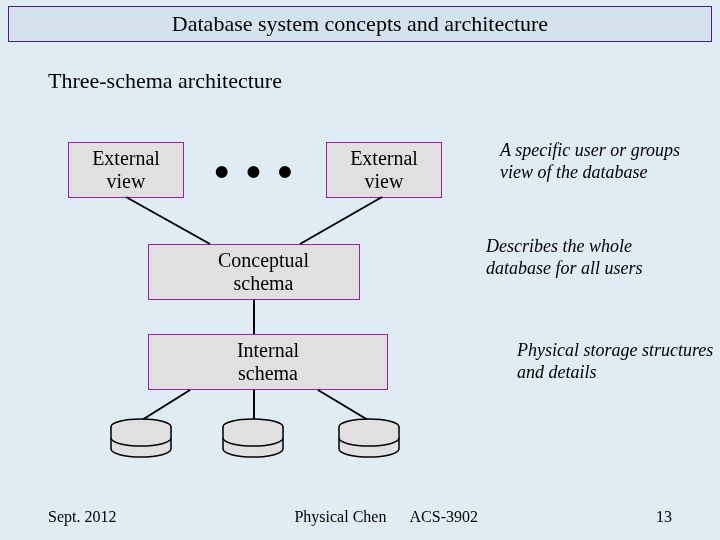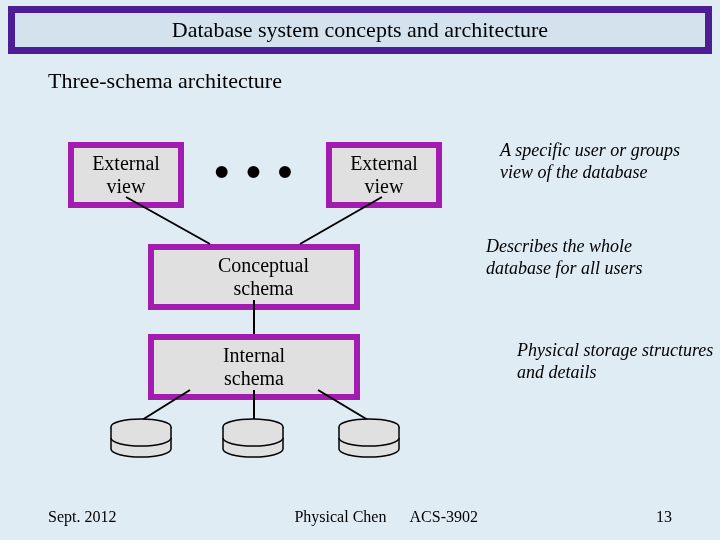--- a/index.html
+++ b/index.html
@@ -6,46 +6,46 @@
   html, body { width: 720px; height: 540px; }
   body {
     background: #e0ecf4;
     font-family: "Times New Roman", Times, serif;
     color: #000;
     position: relative;
     overflow: hidden;
   }
   .title-bar {
     margin: 6px 8px 0 8px;
-    border: 7px solid #4c1d95;
+    border: 1px solid #4c1d95;
     background: #d4e2ee;
     text-align: center;
     font-size: 22px;
     padding: 4px 0;
   }
   .subtitle {
     position: absolute;
     left: 48px;
     top: 68px;
     font-size: 22px;
     font-weight: normal;
   }
   .box {
     position: absolute;
     background: #e0e0e0;
-    border: 6px solid #a21caf;
+    border: 1px solid #a21caf;
     text-align: center;
     font-size: 20px;
     line-height: 1.15;
     padding: 4px 0;
   }
   .ext1 { left: 68px;  top: 142px; width: 116px; }
   .ext2 { left: 326px; top: 142px; width: 116px; }
   .conc { left: 148px; top: 244px; width: 212px; padding-left: 19px; }
-  .intr { left: 148px; top: 334px; width: 212px; }
+  .intr { left: 148px; top: 334px; width: 240px; }
   .dots {
     position: absolute;
     left: 214px; top: 150px;
     font-size: 44px;
     letter-spacing: 2px;
     line-height: 1;
     font-family: Arial, sans-serif;
   }
   .desc {
     position: absolute;

